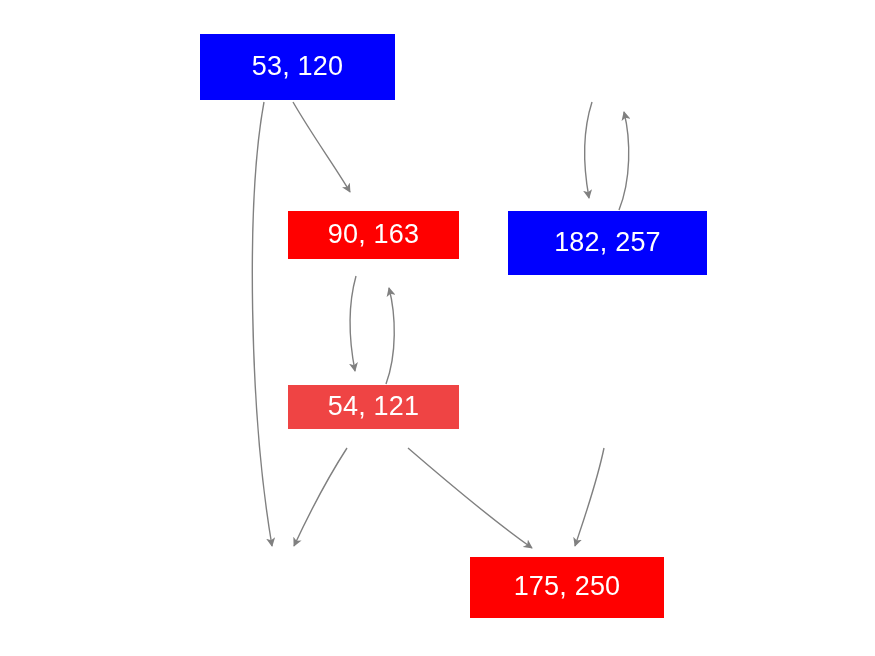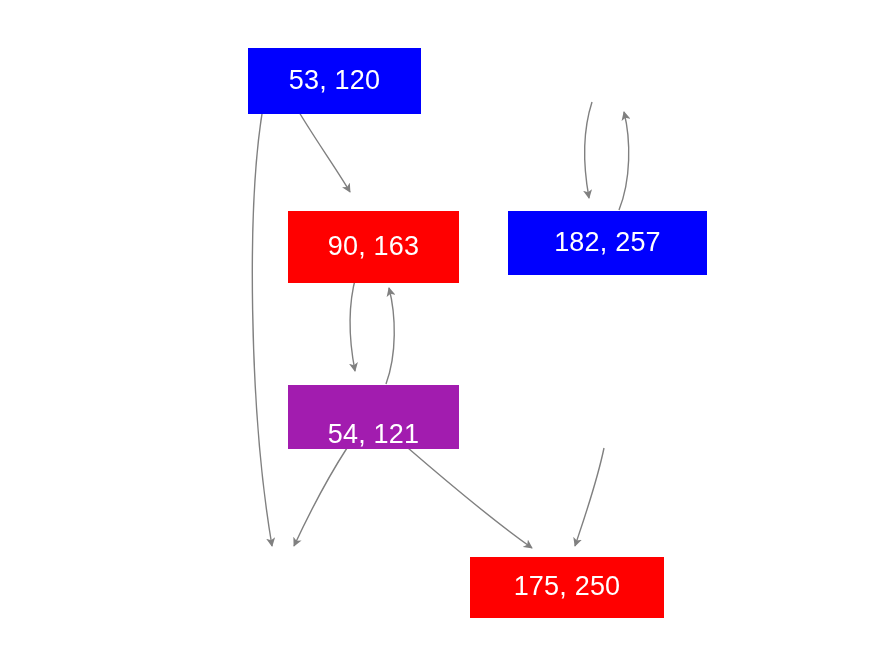--- a/index.html
+++ b/index.html
@@ -70,34 +70,34 @@
 
     <path d="M 386 384 C 397 354, 396 315, 389 288" fill="none" stroke="#808080" stroke-width="1.4" marker-end="url(#arrowhead)"></path>
 
     <path d="M 347 448 C 325 482, 308 516, 294 546" fill="none" stroke="#808080" stroke-width="1.4" marker-end="url(#arrowhead)"></path>
 
     <path d="M 408 448 C 452 486, 495 522, 532 548" fill="none" stroke="#808080" stroke-width="1.4" marker-end="url(#arrowhead)"></path>
 
     <path d="M 604 448 C 597 482, 585 516, 575 546" fill="none" stroke="#808080" stroke-width="1.4" marker-end="url(#arrowhead)"></path>
   </svg>
 
-  <div class="node" style="left:200px; top:48px; width:173px; height:66px; background:#0000ff;margin-left:48px;">
+  <div class="node" style="left:200px; top:34px; width:195px; height:66px; background:#0000ff;">
     <span class="node-label">53, 120</span>
   </div>
 
 
-  <div class="node" style="left:288px; top:211px; width:171px; height:72px; background:#ff0000;">
+  <div class="node" style="left:288px; top:211px; width:171px; height:48px; background:#ff0000;">
     <span class="node-label">90, 163</span>
   </div>
 
   <div class="node" style="left:508px; top:211px; width:199px; height:64px; background:#0000ff;">
     <span class="node-label">182, 257</span>
   </div>
 
-  <div class="node" style="left:288px; top:385px; width:171px; height:64px; background:#a21caf;align-items:flex-end;">
+  <div class="node" style="left:288px; top:385px; width:171px; height:44px; background:#ef4444;">
     <span class="node-label">54, 121</span>
   </div>
 
 
 
   <div class="node" style="left:470px; top:557px; width:194px; height:61px; background:#ff0000;">
     <span class="node-label">175, 250</span>
   </div>
 
 </div>

